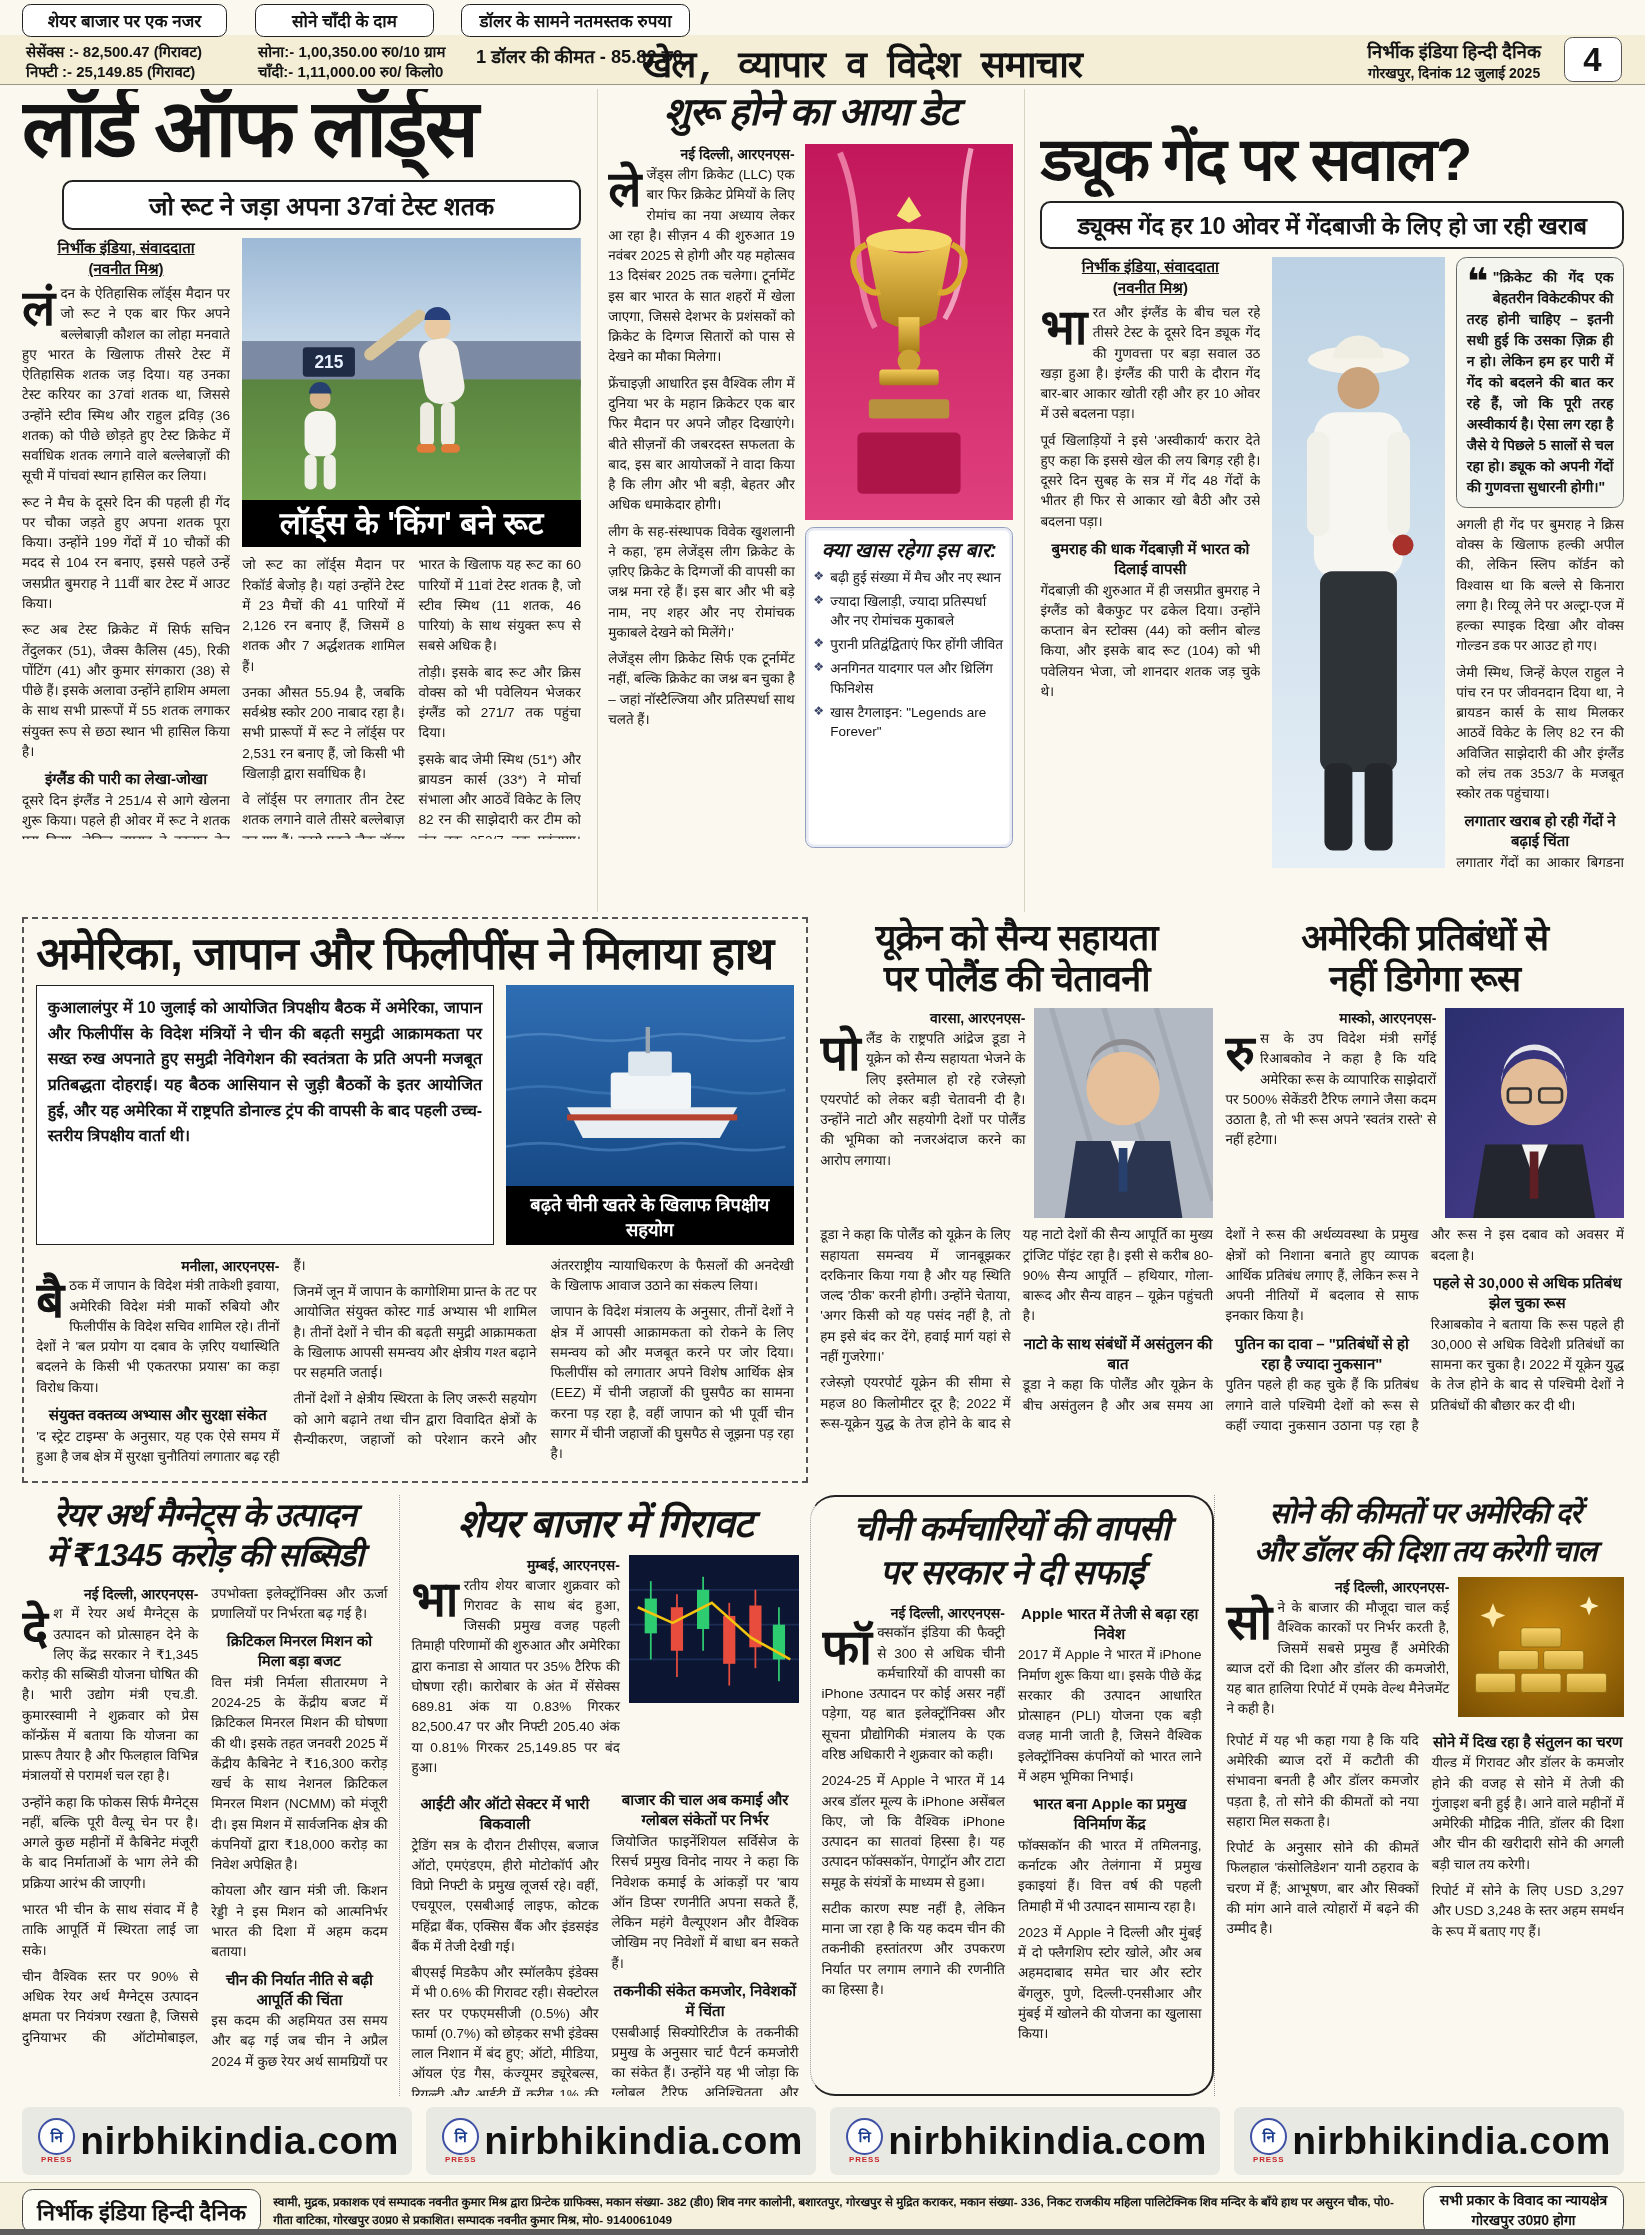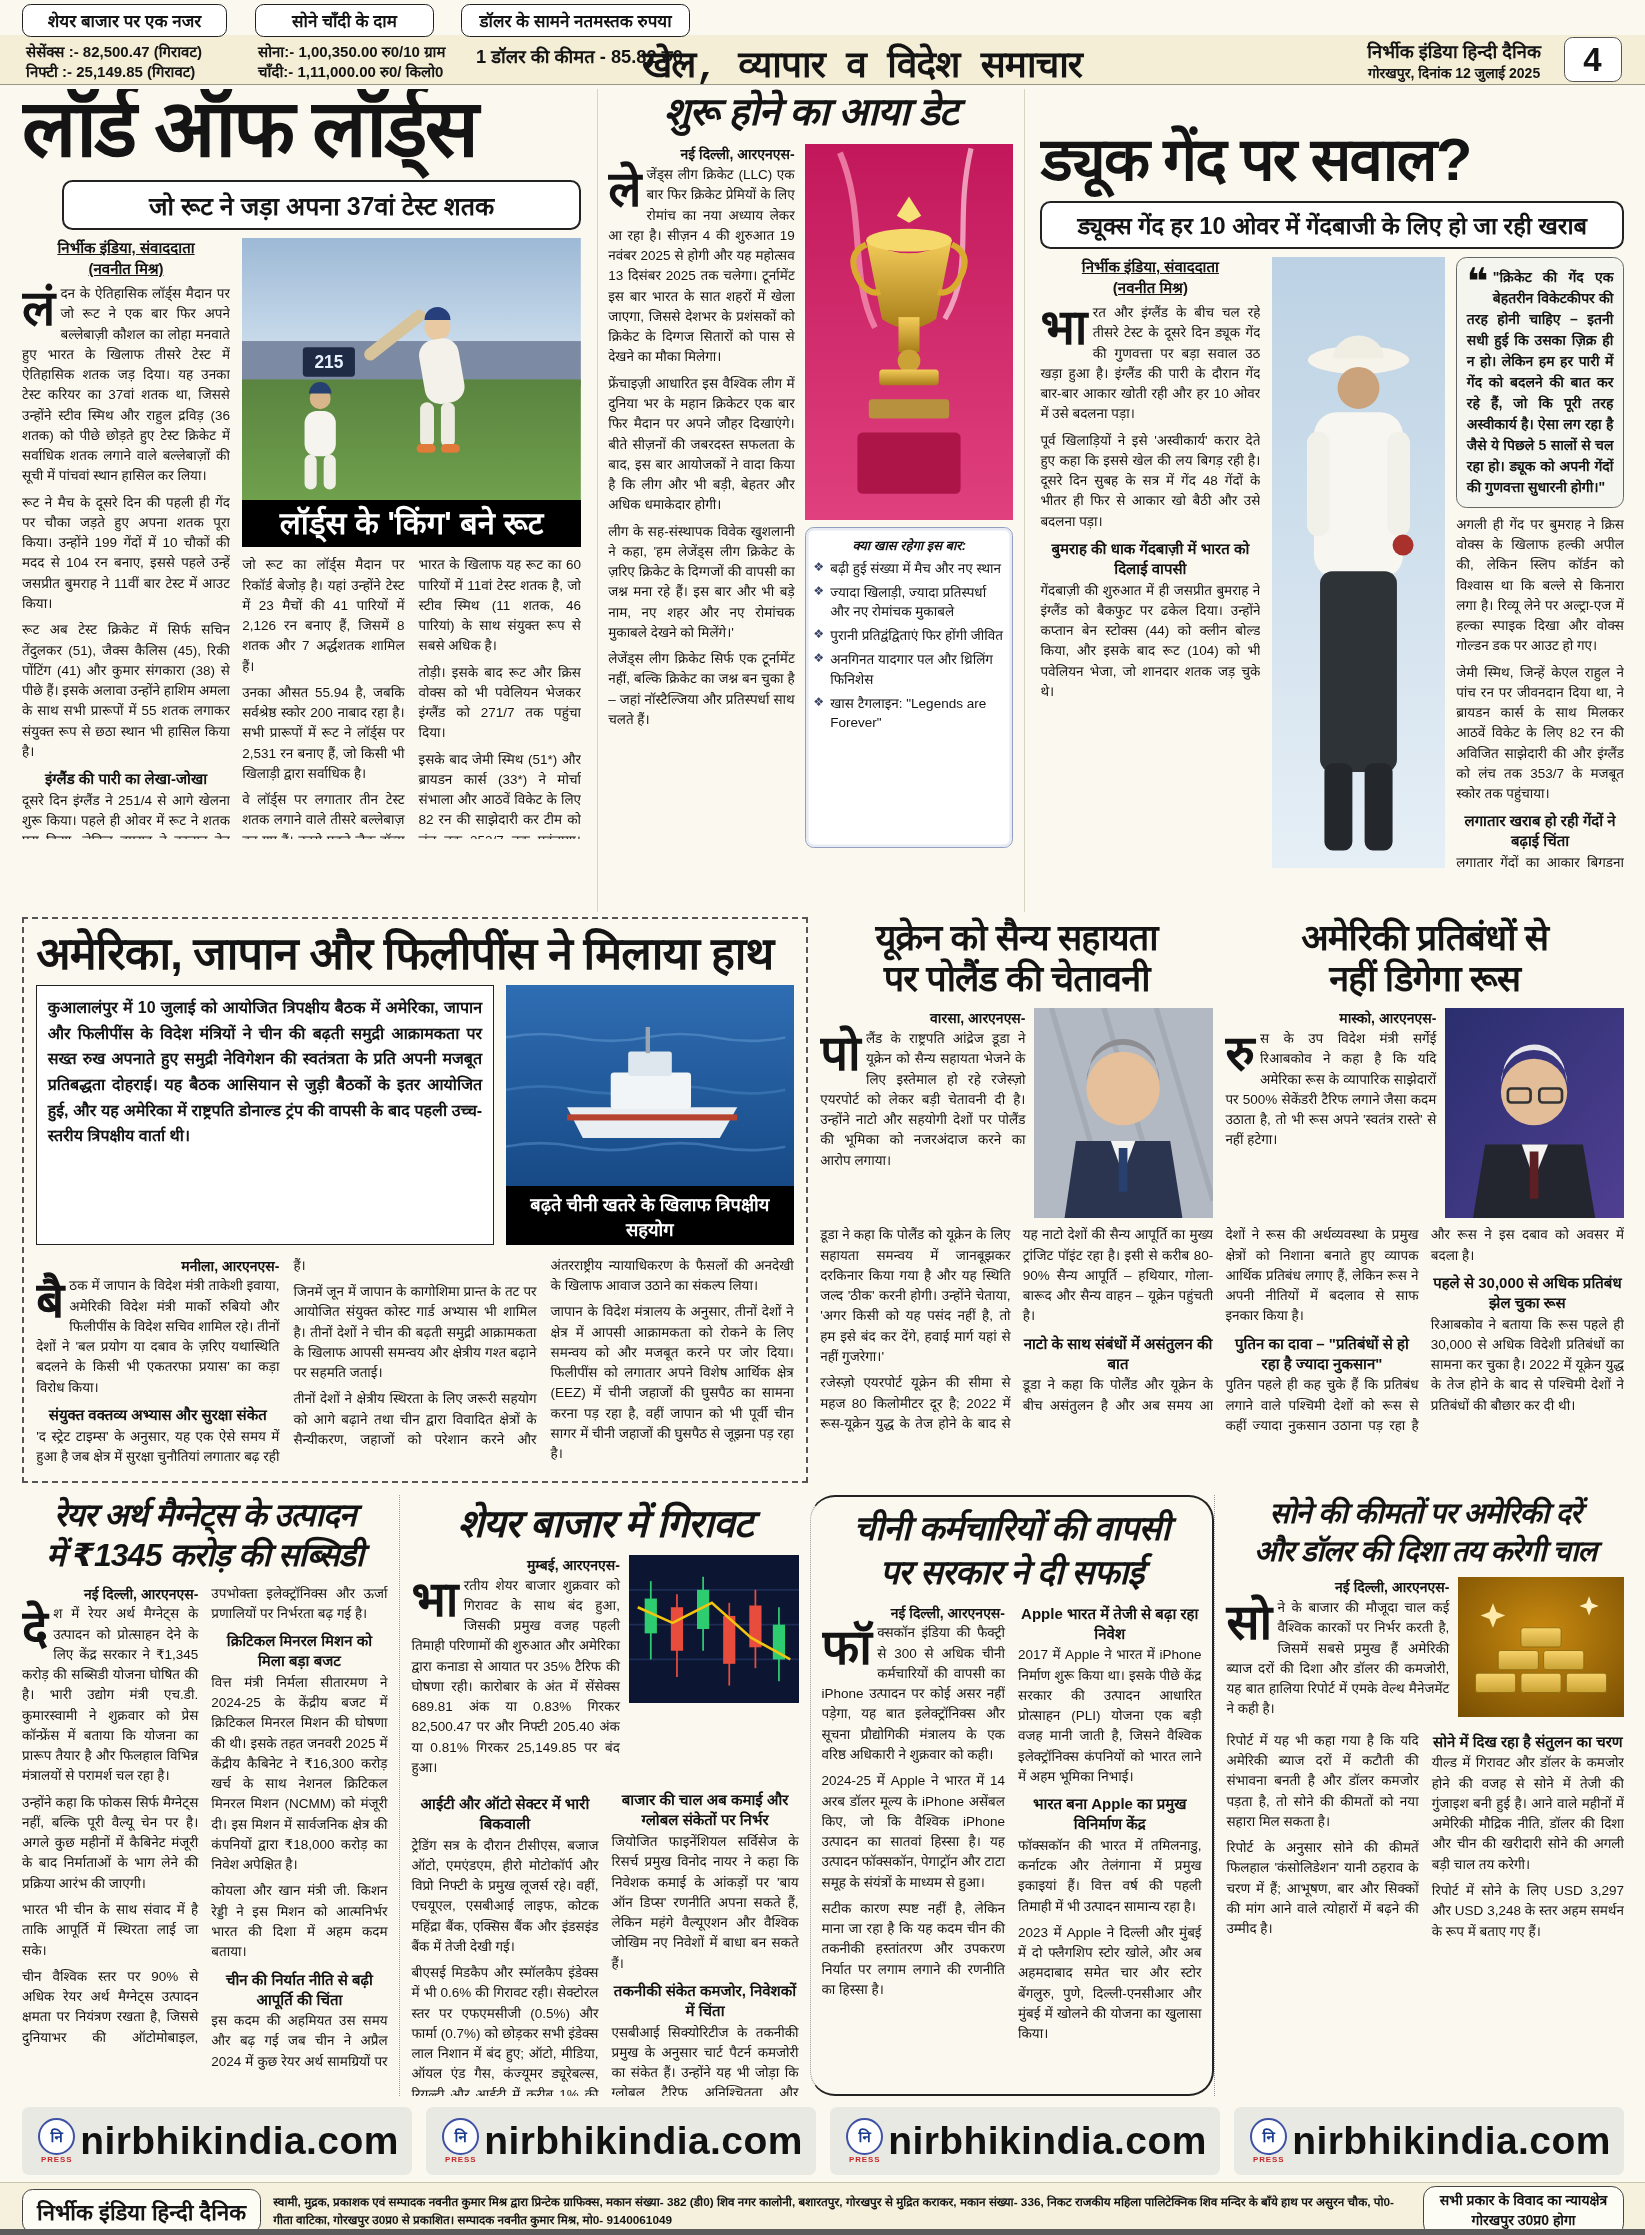--- a/index.html
+++ b/index.html
@@ -40,21 +40,21 @@
   .lords-colL { width:208px; overflow:hidden; }
   .lords-colR { flex:1; display:flex; flex-direction:column; }
   .cap-root { font-size:31px; height:47px; line-height:47px; }
   .lords-cols2 { flex:1; column-count:2; column-gap:14px; margin-top:7.9px; overflow:hidden; }
   .art-legends { width:428px; border-left:0.9px solid #d8d4c4; border-right:0.9px solid #d8d4c4; padding:0 10.5px; }
   .h-leg { font-size:39px; font-weight:800; font-style:italic; text-align:center; line-height:1.2; letter-spacing:-0.9px; }
   .leg-body { display:flex; gap:10.5px; margin-top:8.7px; height:704px; }
   .leg-colL { flex:1; overflow:hidden; }
   .leg-colR { width:208px; display:flex; flex-direction:column; gap:7px; }
   .fbox { border:1.7px solid #93a0bf; box-shadow:0 0 0 2.6px #e8ebf4 inset; border-radius:8.7px; background:#fff; padding:7.9px 7px; flex:1; overflow:hidden; }
-  .fb-title { font-style:italic; font-weight:800; font-size:13px; text-align:center; margin-bottom:4.4px; }
+  .fb-title { font-style:italic; font-weight:800; font-size:20px; text-align:center; margin-bottom:4.4px; }
   .fb-item { display:flex; gap:6.1px; font-size:13.5px; line-height:1.45; margin-bottom:4.4px; }
   .fb-b { color:#3c4668; font-size:12.2px; }
   .art-duke { flex:1; }
   .h-duke { font-size:60px; font-weight:900; letter-spacing:-1.7px; line-height:1; white-space:nowrap;margin-top:41px; }
   .duke-sub { border:2.6px solid #222; border-radius:10.5px; padding:6.1px 8.7px; margin:10.5px 0 8.7px;
     font-size:23.6px; font-weight:800; text-align:center; background:#fff; }
   .duke-body { display:flex; gap:11.4px; height:611px; }
   .duke-colL { width:220px; overflow:hidden; }
   .duke-colM { width:173px; }
   .duke-colR { flex:1; overflow:hidden; }

